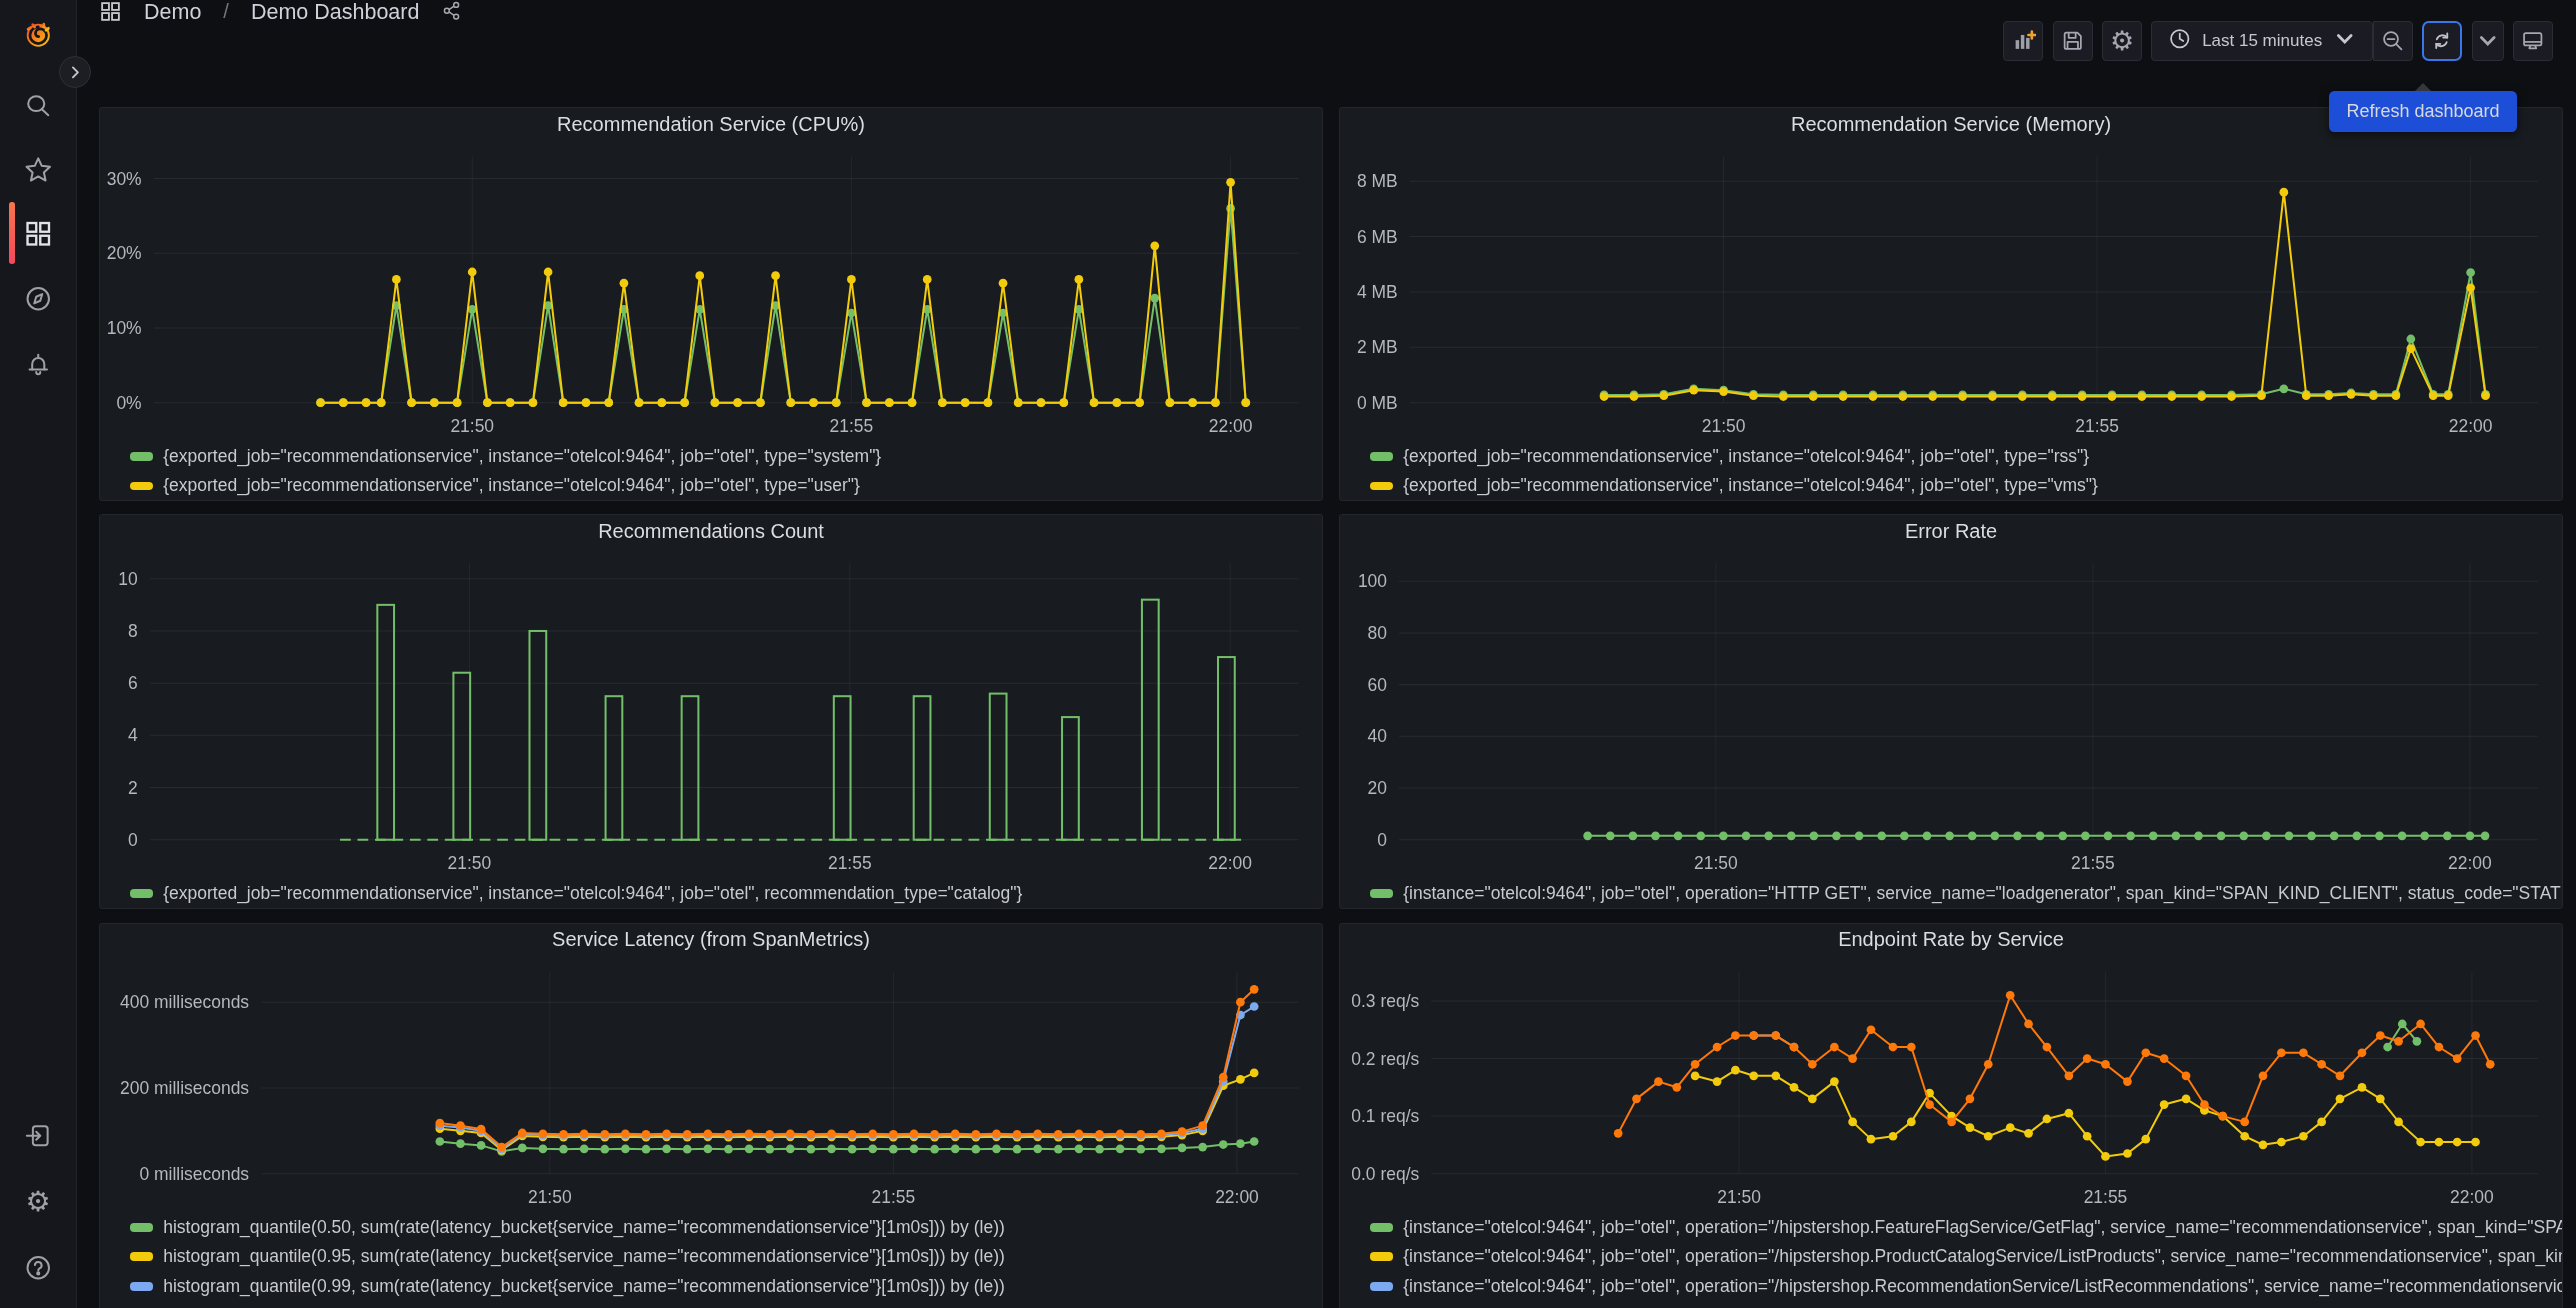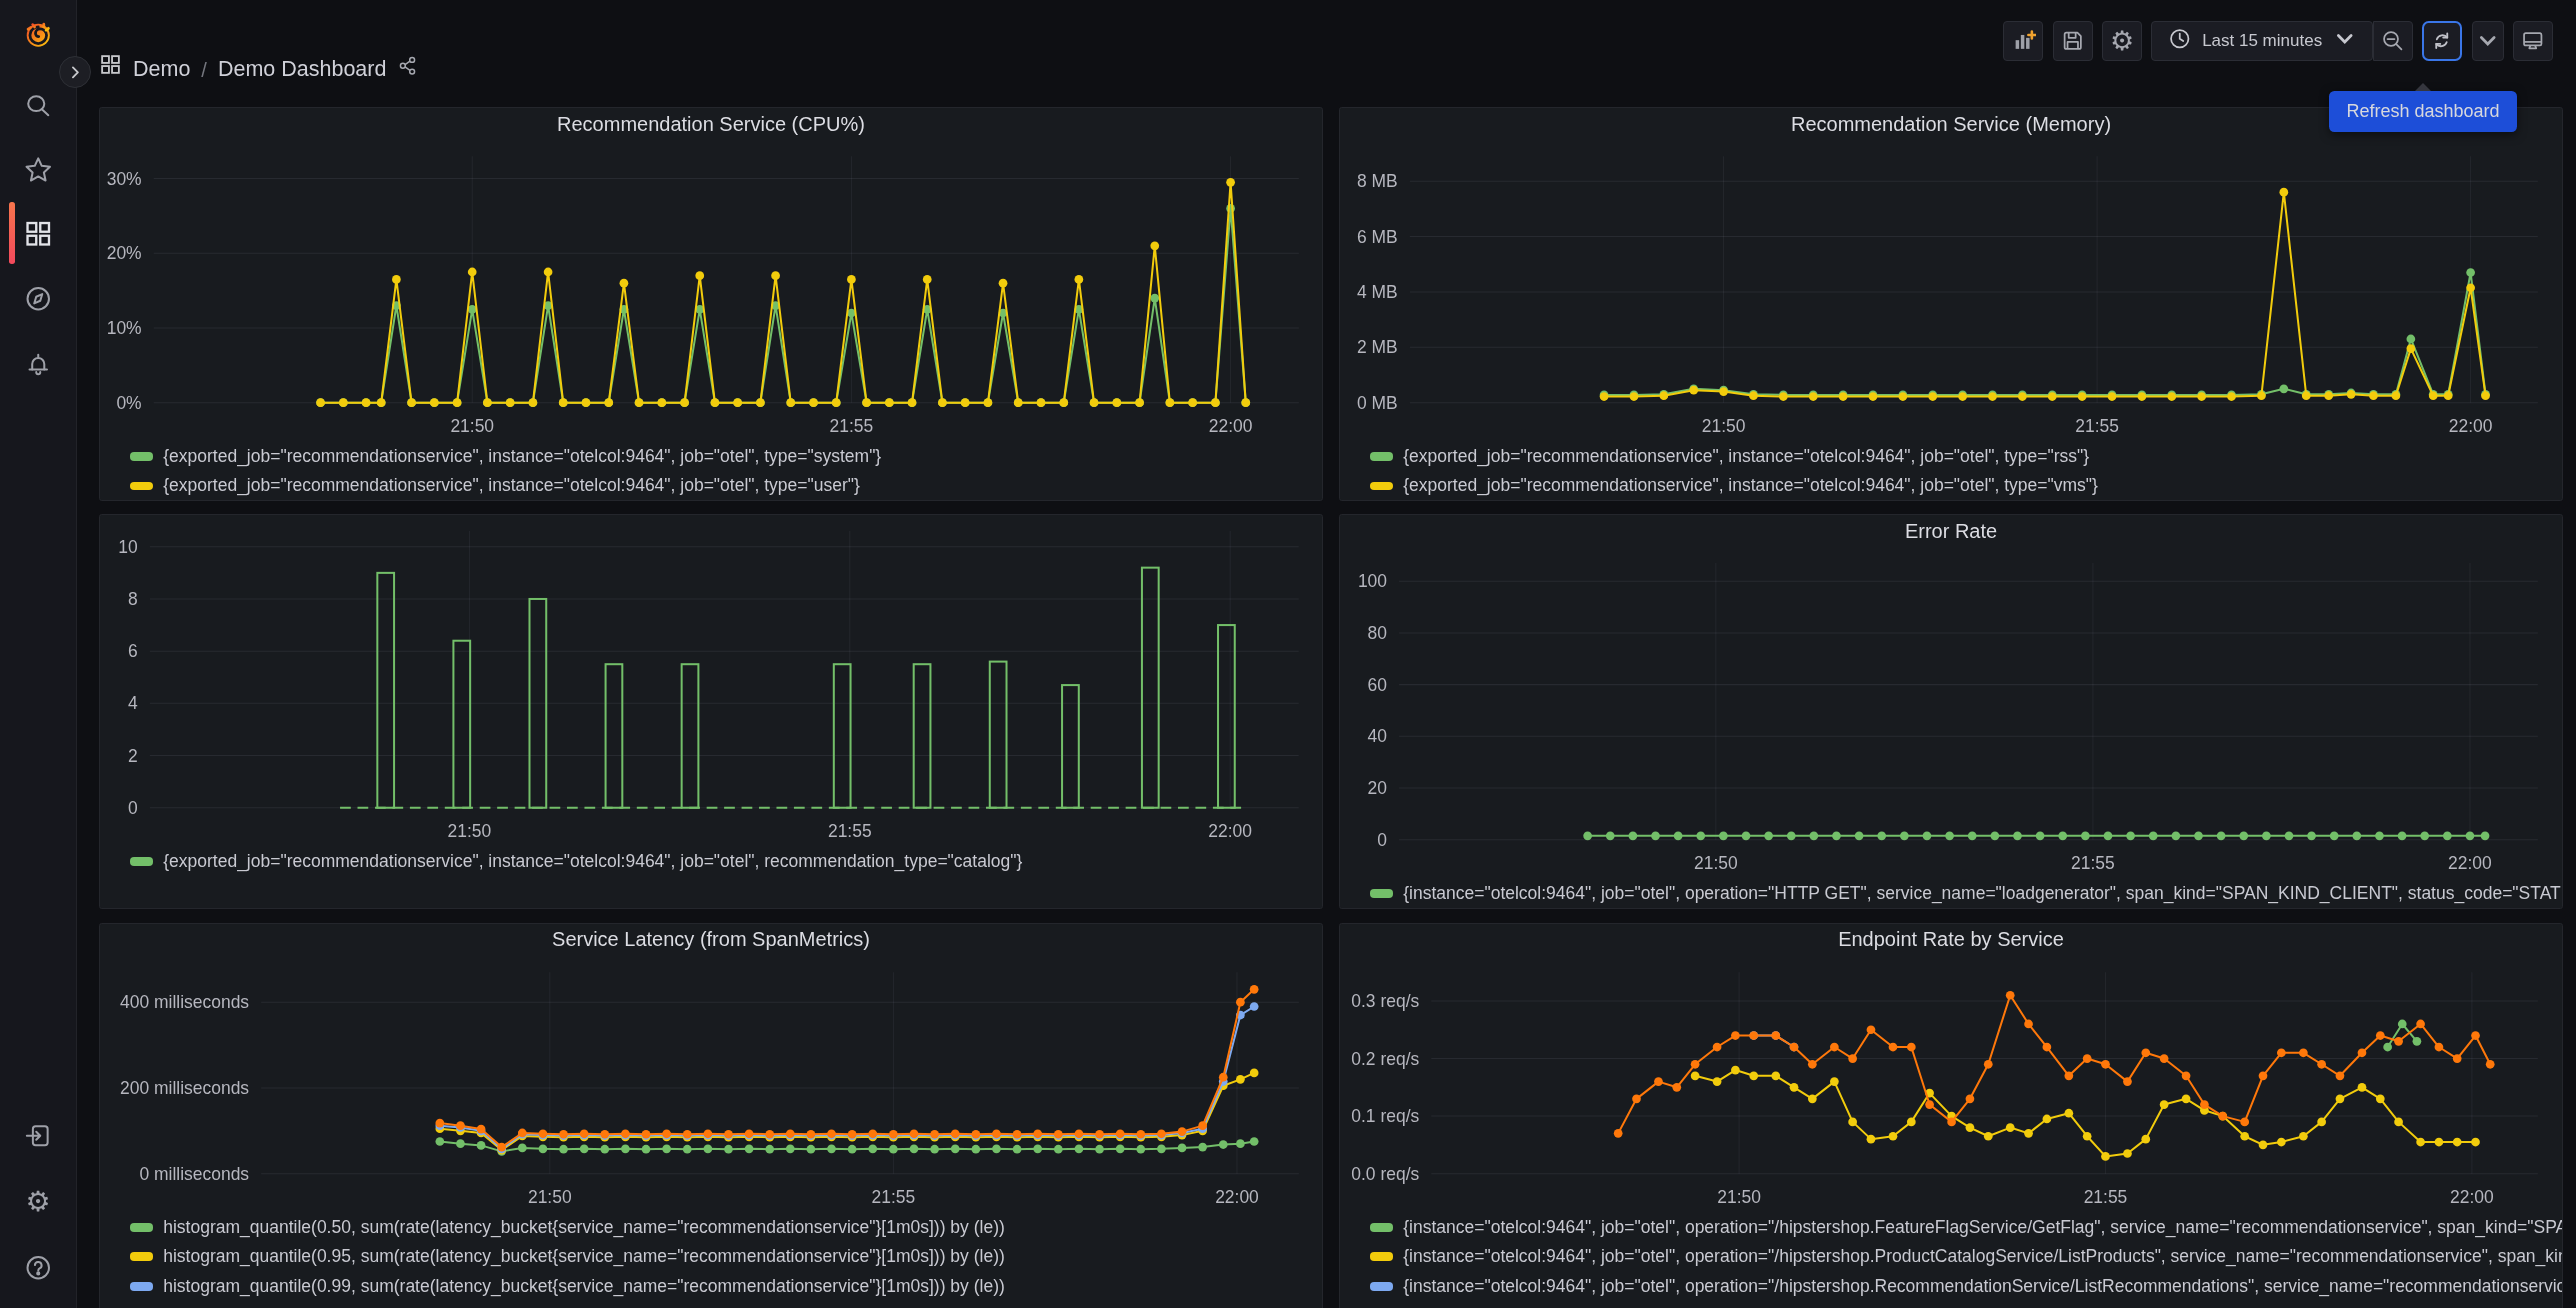--- a/index.html
+++ b/index.html
@@ -13,21 +13,21 @@
     display:flex; align-items:center; justify-content:center; color:#9EA0A8; }
   .nav-ic svg { width:29.5px; height:29.5px; }
   .active-bar { position:absolute; left:9.4px; width:5.4px; height:62px; border-radius:2.7px;
     background:linear-gradient(180deg,#F8754C,#F2495C); }
   .expand-btn { position:absolute; left:59px; top:56px; width:32px; height:32px; border-radius:50%;
     background:#1D1E24; border:0.7px solid #2E3036; z-index:6;
     display:flex; align-items:center; justify-content:center; }
 
   
   .breadcrumb { position:absolute; left:99px; top:0; height:82px; display:flex;
-    align-items:flex-end; gap:11px; font-size:21.5px; color:#D0D1D9; z-index:4; }
+    align-items:flex-start; gap:22px; font-size:21.5px; color:#D0D1D9; z-index:4; }
   .breadcrumb .sep { color:#74767E; font-size:20px; }
   .toolbar { position:absolute; right:23px; top:21px; height:40px; display:flex;
     align-items:center; gap:9.4px; z-index:4; }
   .tbtn { height:40px; min-width:40px; background:#1B1C23; border:0.7px solid #2B2D35;
     border-radius:4px; display:flex; align-items:center; justify-content:center;
     color:#A6A8B0; }
   .tbtn svg { width:25.5px; height:25.5px; }
   .time-btn { padding:0 14.8px; gap:9.4px; font-size:17px; color:#C7C8CF; }
   .joined { margin-left:-9.4px; border-left:0.7px solid #2B2D35; border-top-left-radius:0; border-bottom-left-radius:0; }
   .refresh-btn { border:2.7px solid #3A76E8; border-radius:6.7px; }
@@ -444,20 +444,21 @@
           <span class="sw" style="background: rgb(115, 191, 105);"></span>
           <span>{exported_job="recommendationservice", instance="otelcol:9464", job="otel", type="rss"}</span>
         </div>
         <div class="lrow">
           <span class="sw" style="background: rgb(242, 204, 12);"></span>
           <span>{exported_job="recommendationservice", instance="otelcol:9464", job="otel", type="vms"}</span>
         </div>
       </div>
   </section>
   <section class="panel">
+    <div class="ptitle">Recommendations Count</div>
     <div class="plot h2"><svg width="1223" height="329" viewBox="0 0 1821 490">
           <line x1="549.9072847682121" y1="24" x2="549.9072847682121" y2="436" stroke="rgba(204,204,220,0.07)" stroke-width="1.5"></line>
           <text x="549.9072847682121" y="480" text-anchor="middle" fill="#B6B7BF" font-size="26">21:50</text>
           <line x1="1116.4635761589407" y1="24" x2="1116.4635761589407" y2="436" stroke="rgba(204,204,220,0.07)" stroke-width="1.5"></line>
           <text x="1116.4635761589407" y="480" text-anchor="middle" fill="#B6B7BF" font-size="26">21:55</text>
           <line x1="1683.019867549669" y1="24" x2="1683.019867549669" y2="436" stroke="rgba(204,204,220,0.07)" stroke-width="1.5"></line>
           <text x="1683.019867549669" y="480" text-anchor="middle" fill="#B6B7BF" font-size="26">22:00</text>
           <line x1="74" y1="436" x2="1785" y2="436" stroke="rgba(204,204,220,0.09)" stroke-width="1.5"></line>
           <text x="56" y="445" text-anchor="end" fill="#B6B7BF" font-size="26">0</text>
           <line x1="74" y1="358.26415094339626" x2="1785" y2="358.26415094339626" stroke="rgba(204,204,220,0.09)" stroke-width="1.5"></line>

